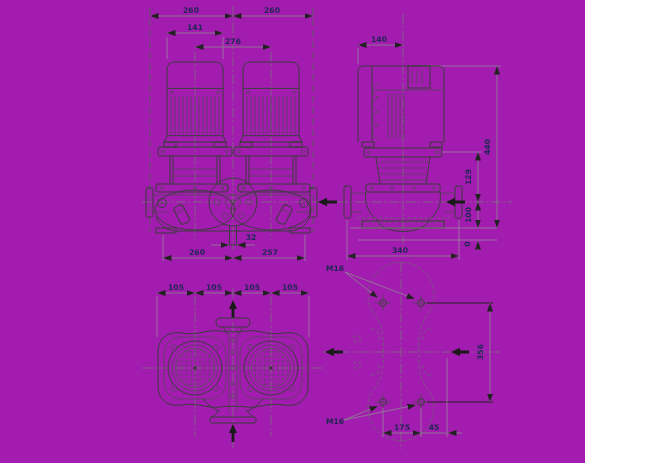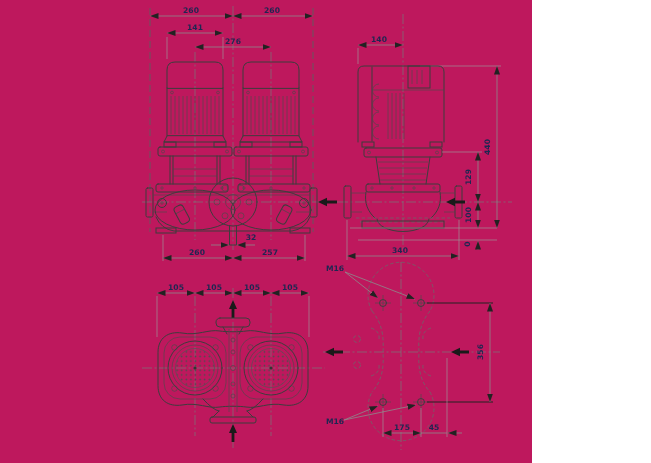--- a/index.html
+++ b/index.html
@@ -1,16 +1,16 @@
 <!DOCTYPE html>
 <html><head>
 <meta charset="utf-8">
 <style>
   html,body{margin:0;padding:0;background:#fff;}
-  .stage{position:relative;width:532px;height:463px;background:#be185d;overflow:hidden;
+  .stage{position:relative;width:585px;height:463px;background:#a21caf;overflow:hidden;
          font-family:"DejaVu Sans",sans-serif;}
   svg{display:block;}
   
   .o{stroke:#3d3d3d;stroke-width:1;fill:none;stroke-linecap:round;}
   .t{stroke:#4a4a4a;stroke-width:.65;fill:none;}
   .d{stroke:#8c8c8c;stroke-width:.8;fill:none;}
   .e{stroke:#9a9a9a;stroke-width:.65;fill:none;}
   .c{stroke:#7a7a7a;stroke-width:.7;fill:none;stroke-dasharray:10 2.5 2 2.5;}
   .p{stroke:#5e5e5e;stroke-width:.9;fill:none;stroke-dasharray:7 4;}
   .h{stroke:#6a6a6a;stroke-width:.75;fill:none;stroke-dasharray:3.5 2.2;}

